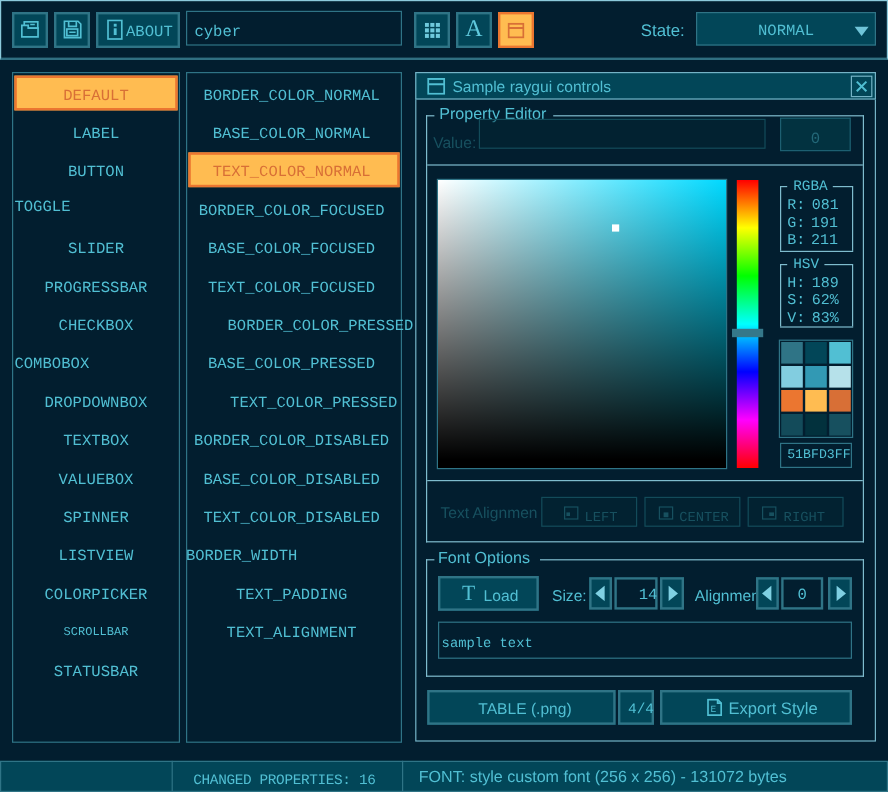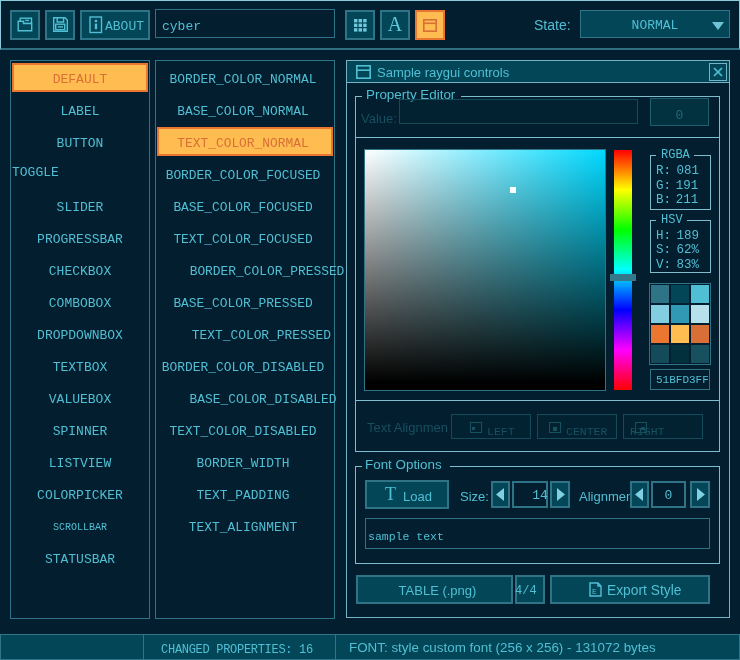--- a/index.html
+++ b/index.html
@@ -82,21 +82,21 @@
 <div class="abs" style="left:10px;top:60px;width:140px;height:559px;border:1px solid #2f7486;"></div>
 <div id="leftlist">
     <div class="abs" style="left:12px;top:63px;width:136px;height:29px;background:#ffbc51;border:2px solid #eb7630;"></div>
     <div class="abs mono" style="left:12px;top:65px;width:136px;height:29px;line-height:29px;font-size:13px;text-align:center;color:#d86f36;">DEFAULT</div>
     <div class="abs mono txt" style="left:12px;top:97px;width:136px;height:29px;line-height:29px;font-size:13px;text-align:center;">LABEL</div>
     <div class="abs mono txt" style="left:12px;top:129px;width:136px;height:29px;line-height:29px;font-size:13px;text-align:center;">BUTTON</div>
     <div class="abs mono txt" style="left:12px;top:158px;width:132px;height:29px;line-height:29px;font-size:13px;text-align:left;">TOGGLE</div>
     <div class="abs mono txt" style="left:12px;top:193px;width:136px;height:29px;line-height:29px;font-size:13px;text-align:center;">SLIDER</div>
     <div class="abs mono txt" style="left:12px;top:225px;width:136px;height:29px;line-height:29px;font-size:13px;text-align:center;">PROGRESSBAR</div>
     <div class="abs mono txt" style="left:12px;top:257px;width:136px;height:29px;line-height:29px;font-size:13px;text-align:center;">CHECKBOX</div>
-    <div class="abs mono txt" style="left:12px;top:289px;width:136px;height:29px;line-height:29px;font-size:13px;text-align:center;">COMBOBOX</div>
+    <div class="abs mono txt" style="left:12px;top:289px;width:136px;height:29px;line-height:29px;font-size:13px;">COMBOBOX</div>
     <div class="abs mono txt" style="left:12px;top:321px;width:136px;height:29px;line-height:29px;font-size:13px;text-align:center;">DROPDOWNBOX</div>
     <div class="abs mono txt" style="left:12px;top:353px;width:136px;height:29px;line-height:29px;font-size:13px;text-align:center;">TEXTBOX</div>
     <div class="abs mono txt" style="left:12px;top:385px;width:136px;height:29px;line-height:29px;font-size:13px;text-align:center;">VALUEBOX</div>
     <div class="abs mono txt" style="left:12px;top:417px;width:136px;height:29px;line-height:29px;font-size:13px;text-align:center;">SPINNER</div>
     <div class="abs mono txt" style="left:12px;top:449px;width:136px;height:29px;line-height:29px;font-size:13px;text-align:center;">LISTVIEW</div>
     <div class="abs mono txt" style="left:12px;top:481px;width:136px;height:29px;line-height:29px;font-size:13px;text-align:center;">COLORPICKER</div>
     <div class="abs mono txt" style="left:12px;top:513px;width:136px;height:29px;line-height:29px;font-size:10px;text-align:center;">SCROLLBAR</div>
     <div class="abs mono txt" style="left:12px;top:545px;width:136px;height:29px;line-height:29px;font-size:13px;text-align:center;">STATUSBAR</div>
   </div>
 
@@ -106,23 +106,23 @@
     <div class="abs mono txt" style="left:155px;top:97px;width:176px;height:29px;line-height:29px;font-size:12.9px;text-align:center;">BASE_COLOR_NORMAL</div>
     <div class="abs" style="left:157px;top:127px;width:176px;height:29px;background:#ffbc51;border:2px solid #eb7630;"></div>
     <div class="abs mono" style="left:155px;top:129px;width:176px;height:29px;line-height:29px;font-size:12.9px;text-align:center;color:#d86f36;">TEXT_COLOR_NORMAL</div>
     <div class="abs mono txt" style="left:155px;top:161px;width:176px;height:29px;line-height:29px;font-size:12.9px;text-align:center;">BORDER_COLOR_FOCUSED</div>
     <div class="abs mono txt" style="left:155px;top:193px;width:176px;height:29px;line-height:29px;font-size:12.9px;text-align:center;">BASE_COLOR_FOCUSED</div>
     <div class="abs mono txt" style="left:155px;top:225px;width:176px;height:29px;line-height:29px;font-size:12.9px;text-align:center;">TEXT_COLOR_FOCUSED</div>
     <div class="abs mono txt" style="left:155px;top:257px;width:176px;height:29px;line-height:29px;font-size:12.9px;text-align:center;margin-left:24px;">BORDER_COLOR_PRESSED</div>
     <div class="abs mono txt" style="left:155px;top:289px;width:176px;height:29px;line-height:29px;font-size:12.9px;text-align:center;">BASE_COLOR_PRESSED</div>
     <div class="abs mono txt" style="left:155px;top:321px;width:176px;height:29px;line-height:29px;font-size:12.9px;text-align:right;">TEXT_COLOR_PRESSED</div>
     <div class="abs mono txt" style="left:155px;top:353px;width:176px;height:29px;line-height:29px;font-size:12.9px;text-align:center;">BORDER_COLOR_DISABLED</div>
-    <div class="abs mono txt" style="left:155px;top:385px;width:176px;height:29px;line-height:29px;font-size:12.9px;text-align:center;margin-left:20px;">BASE_COLOR_DISABLED</div>
+    <div class="abs mono txt" style="left:155px;top:385px;width:176px;height:29px;line-height:29px;font-size:12.9px;text-align:center;">BASE_COLOR_DISABLED</div>
     <div class="abs mono txt" style="left:155px;top:417px;width:176px;height:29px;line-height:29px;font-size:12.9px;text-align:center;">TEXT_COLOR_DISABLED</div>
-    <div class="abs mono txt" style="left:155px;top:449px;width:176px;height:29px;line-height:29px;font-size:12.9px;text-align:center;">BORDER_WIDTH</div>
+    <div class="abs mono txt" style="left:155px;top:449px;width:176px;height:29px;line-height:29px;font-size:12.9px;">BORDER_WIDTH</div>
     <div class="abs mono txt" style="left:155px;top:481px;width:176px;height:29px;line-height:29px;font-size:12.9px;text-align:center;">TEXT_PADDING</div>
     <div class="abs mono txt" style="left:155px;top:513px;width:176px;height:29px;line-height:29px;font-size:12.9px;text-align:center;">TEXT_ALIGNMENT</div>
   </div>
 
 <div class="abs" style="left:346px;top:60px;width:384px;height:558px;border:1px solid #74b3c6;"></div>
 <div class="abs" style="left:346px;top:60px;width:384px;height:23px;background:#024658;border:1px solid #74b3c6;"></div>
 
 <svg style="left:356px;top:65px;" width="15" height="14" viewBox="0 0 15 14">
   <rect x="0.8" y="0.8" width="13.4" height="12.4" fill="none" stroke="#51bfd3" stroke-width="1.6"></rect>
   <line x1="1" y1="5.2" x2="14" y2="5.2" stroke="#51bfd3" stroke-width="1.6"></line>
@@ -215,21 +215,21 @@
     <div class="abs" style="left:470px;top:422px;width:11.5px;height:11px;border:1px solid #17505f;"></div>
     <div class="abs" style="left:471.5px;top:426.5px;width:3.5px;height:3.5px;background:#17505f;"></div>
     <div class="abs mono dim" style="left:487px;top:419px;height:25px;line-height:25px;font-size:11.5px;">LEFT</div>
     <div class="abs" style="left:537px;top:414px;width:80px;height:25px;border:1px solid #134b5a;background:#02293573;"></div>
     <div class="abs" style="left:549px;top:422px;width:11.5px;height:11px;border:1px solid #17505f;"></div>
     <div class="abs" style="left:552.5px;top:426.5px;width:4px;height:4px;background:#17505f;"></div>
     <div class="abs mono dim" style="left:566px;top:419px;height:25px;line-height:25px;font-size:11.5px;">CENTER</div>
     <div class="abs" style="left:623px;top:414px;width:80px;height:25px;border:1px solid #134b5a;background:#02293573;"></div>
     <div class="abs" style="left:635px;top:422px;width:11.5px;height:11px;border:1px solid #17505f;"></div>
     <div class="abs" style="left:641px;top:426.5px;width:3.5px;height:3.5px;background:#17505f;"></div>
-    <div class="abs mono dim" style="left:630px;top:419px;height:25px;line-height:25px;font-size:11.5px;">RIGHT</div>
+    <div class="abs mono dim" style="left:653px;top:419px;height:25px;line-height:25px;font-size:11.5px;">RIGHT</div>
   </div>
 
 <div class="hline" style="left:355px;top:466px;width:7px;"></div>
 <div class="abs sans txt" style="left:365px;top:457px;font-size:13.4px;">Font Options</div>
 <div class="hline" style="left:450px;top:466px;width:270px;"></div>
 <div class="vline" style="left:355px;top:466px;height:98px;"></div>
 <div class="vline" style="left:719px;top:466px;height:98px;"></div>
 <div class="hline" style="left:355px;top:563px;width:365px;"></div>
 
 <div class="btn" style="left:365px;top:480px;width:84px;height:29px;"></div>
@@ -263,21 +263,21 @@
       <polygon points="0,0 0,13 8,6.5" fill="#7fd0e2"></polygon>
     </svg>
   </div>
 
 <div class="abs" style="left:365px;top:518px;width:345px;height:31px;border:1px solid #2f7486;"></div>
 <div class="abs mono txt" style="left:368px;top:521px;height:31px;line-height:31px;font-size:11.5px;">sample text</div>
 
 <div class="btn" style="left:356px;top:575px;width:157px;height:29px;"></div>
 <div class="abs sans txt" style="left:359px;top:577px;width:157px;height:29px;line-height:28px;font-size:13px;text-align:center;">TABLE (.png)</div>
 <div class="btn" style="left:515px;top:575px;width:30px;height:29px;"></div>
-<div class="abs mono txt" style="left:515px;top:577px;width:30px;height:29px;line-height:28px;font-size:12px;text-align:left;">4/4</div>
+<div class="abs mono txt" style="left:515px;top:577px;width:30px;height:29px;line-height:28px;font-size:12px;text-align:right;">4/4</div>
 <div class="btn" style="left:550px;top:575px;width:160px;height:29px;"></div>
 <svg style="left:589px;top:582px;" width="13" height="15" viewBox="0 0 13 15">
   <path d="M1 1 h8 l3 3 v10 h-11 z" fill="none" stroke="#51bfd3" stroke-width="1.4"></path>
   <path d="M9 1 v3 h3" fill="none" stroke="#51bfd3" stroke-width="1.4"></path>
   <text x="3" y="11.5" font-family="Liberation Mono" font-size="8" fill="#51bfd3">E</text>
 </svg>
 <div class="abs sans txt" style="left:607px;top:577px;height:29px;line-height:28px;font-size:13.8px;">Export Style</div>
 
 <div class="abs" style="left:0;top:634px;width:740px;height:26px;background:#024658;border:1px solid #2f7486;"></div>
 <div class="abs" style="left:143px;top:634px;width:1px;height:26px;background:#2f7486;"></div>

